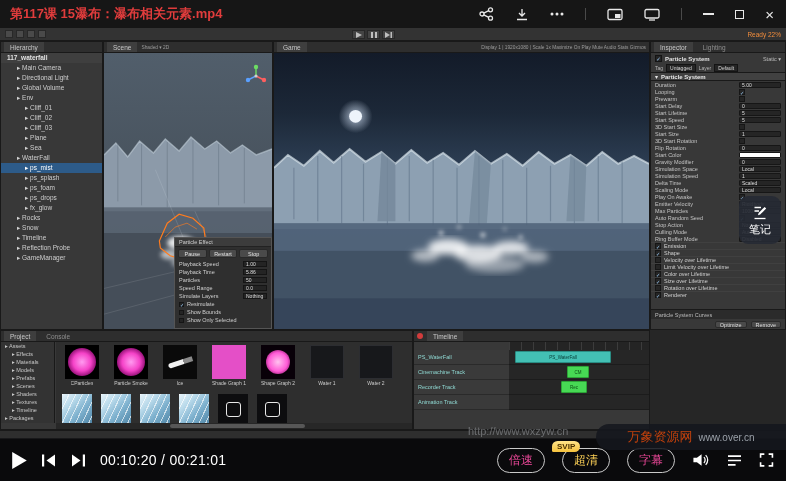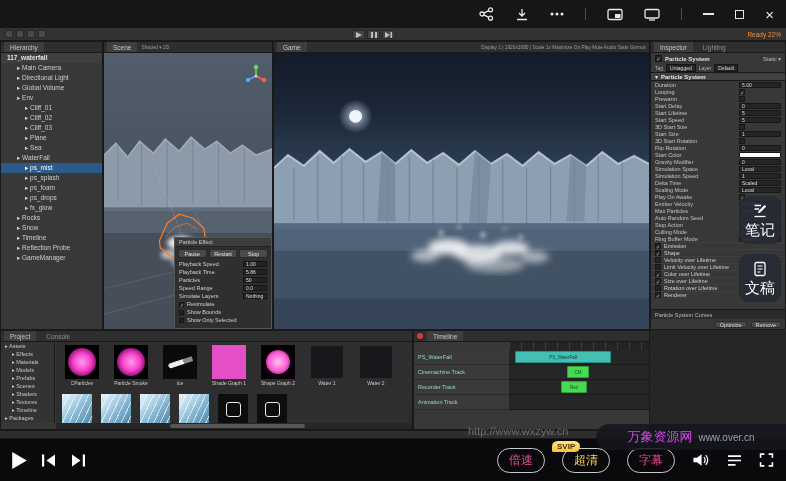--- a/index.html
+++ b/index.html
@@ -118,42 +118,43 @@
 .trklane{flex:1;background:#262626;border-bottom:1px solid #1c1c1c;position:relative}
 .clip{position:absolute;top:1px;bottom:1px;border-radius:1px;font-size:4.5px;display:flex;align-items:center;justify-content:center;overflow:hidden}
 .clip.teal{background:#43c0b4;border:1px solid #2a8d84;color:#083a35}
 .clip.green{background:#47d954;border:1px solid #2da337;color:#0b4d14}
 
 .ustatus{position:absolute;left:0;right:0;top:402px;height:8px;background:#2e2e2e;border-top:1px solid #191919}
 
 
 .annot{position:absolute;right:5px;top:168px;display:flex;flex-direction:column;gap:10px;z-index:40}
 .abtn{width:42px;height:48px;background:rgba(38,42,52,.92);border-radius:9px;display:flex;flex-direction:column;align-items:center;justify-content:center;gap:3px;color:#fff}
-.albl{font-size:15px;line-height:1}
+.albl{font-size:11px;line-height:1}
 
 
 .faint{position:absolute;left:468px;top:425px;font-size:11px;color:#c8ccd2;opacity:.4;z-index:56;white-space:nowrap}
 .wm{position:absolute;right:0;top:424px;height:26px;width:190px;background:rgba(20,23,30,.88);border-radius:13px 0 0 13px;display:flex;align-items:center;justify-content:center;gap:6px;z-index:58}
-.wm-site{color:#d946ef;font-size:13px;white-space:nowrap}
+.wm-site{color:#c2410c;font-size:13px;white-space:nowrap}
 .wm-url{color:#9aa0a8;font-size:10px;white-space:nowrap}
 
 
 .ctrl{position:absolute;left:0;right:0;bottom:0;height:43px;background:#0a0a0c;border-top:1px solid #18181a;display:flex;align-items:center;padding:0 12px;gap:15px;z-index:50}
 .timetext{color:#fff;font-size:14px;letter-spacing:.3px;white-space:nowrap}
 .rgrp{margin-left:auto;display:flex;align-items:center;gap:17px}
 .pillbtn{border:1px solid #c9c9c9;border-radius:14px;color:#ec4899;font-size:12px;padding:3px 11px;position:relative;background:transparent;font-family:inherit;white-space:nowrap}
 .pillbtn.q{color:#ffd257}
 .svip{position:absolute;top:-8px;left:-11px;background:linear-gradient(180deg,#ffe489,#f6c33e);color:#4a3000;font-size:8px;font-weight:700;padding:1px 5px;border-radius:8px 8px 8px 2px}
 </style>
 </head>
 <body>
 
 <div class="stage">
 
   <div class="titlebar">
+    <span class="vtitle">第117课 15瀑布：瀑布相关元素.mp4</span>
     <div class="tb-right">
       <svg width="15" height="14" viewBox="0 0 15 14">
           <g stroke="#e8e8e8" stroke-width="1.3" fill="none">
             <circle cx="3" cy="7" r="2"></circle>
             <circle cx="11.5" cy="2.8" r="2"></circle>
             <circle cx="11.5" cy="11.2" r="2"></circle>
             <path d="M4.8 6.1 9.7 3.6 M4.8 7.9 9.7 10.4"></path>
           </g>
         </svg>
       <svg width="14" height="13" viewBox="0 0 14 13">
@@ -635,27 +636,20 @@
       <div class="abtn">
         <svg width="16" height="16" viewBox="0 0 16 16">
             <g stroke="#ffffff" stroke-width="1.3" fill="none">
               <path d="M2.5 2.5 H9 M2.5 6 H7"></path>
               <path d="M2.5 13.5 H13.5"></path>
             </g>
             <path d="M12.6 2 L14.2 3.6 L8.2 9.6 L6 10.2 L6.6 8 Z" fill="#ffffff"></path>
           </svg>
         <span class="albl">笔记</span>
       </div>
-      <div class="abtn">
-        <svg width="16" height="16" viewBox="0 0 16 16">
-            <rect x="3" y="1.5" width="10" height="13" rx="1.5" stroke="#ffffff" stroke-width="1.3" fill="none"></rect>
-            <path d="M5.5 5 H10.5 M5.5 8 H10.5 M5.5 11 H8.5" stroke="#ffffff" stroke-width="1.2"></path>
-          </svg>
-        <span class="albl">文稿</span>
-      </div>
     </div>
   </div>
 
   <div class="faint">http://www.wxzyw.cn</div>
   <div class="wm">
     <span class="wm-site">万象资源网</span>
     <span class="wm-url">www.over.cn</span>
   </div>
 
   <div class="ctrl">
@@ -663,20 +657,21 @@
         <polygon points="0,0 12,7 0,14" fill="#ffffff"></polygon>
       </svg>
     <svg width="14" height="13" viewBox="0 0 14 13">
         <rect x="0" y="0.5" width="2.2" height="12" fill="#ffffff"></rect>
         <polygon points="13,0.5 4.5,6.5 13,12.5" fill="#ffffff"></polygon>
       </svg>
     <svg width="14" height="13" viewBox="0 0 14 13">
         <polygon points="1,0.5 9.5,6.5 1,12.5" fill="#ffffff"></polygon>
         <rect x="11.8" y="0.5" width="2.2" height="12" fill="#ffffff"></rect>
       </svg>
+    <span class="timetext">00:10:20 / 00:21:01</span>
     <div class="rgrp">
       <button class="pillbtn">倍速</button>
       <button class="pillbtn q">
         <span>超清</span>
         <span class="svip">SVIP</span>
       </button>
       <button class="pillbtn">字幕</button>
       <svg width="18" height="14" viewBox="0 0 13 12">
           <path d="M0 4 H3 L7 1 V11 L3 8 H0 Z" fill="#ffffff"></path>
           <path d="M9 3.5 A3.5 3.5 0 0 1 9 8.5 M10.5 1.8 A6 6 0 0 1 10.5 10.2" stroke="#ffffff" stroke-width="1.1" fill="none"></path>

